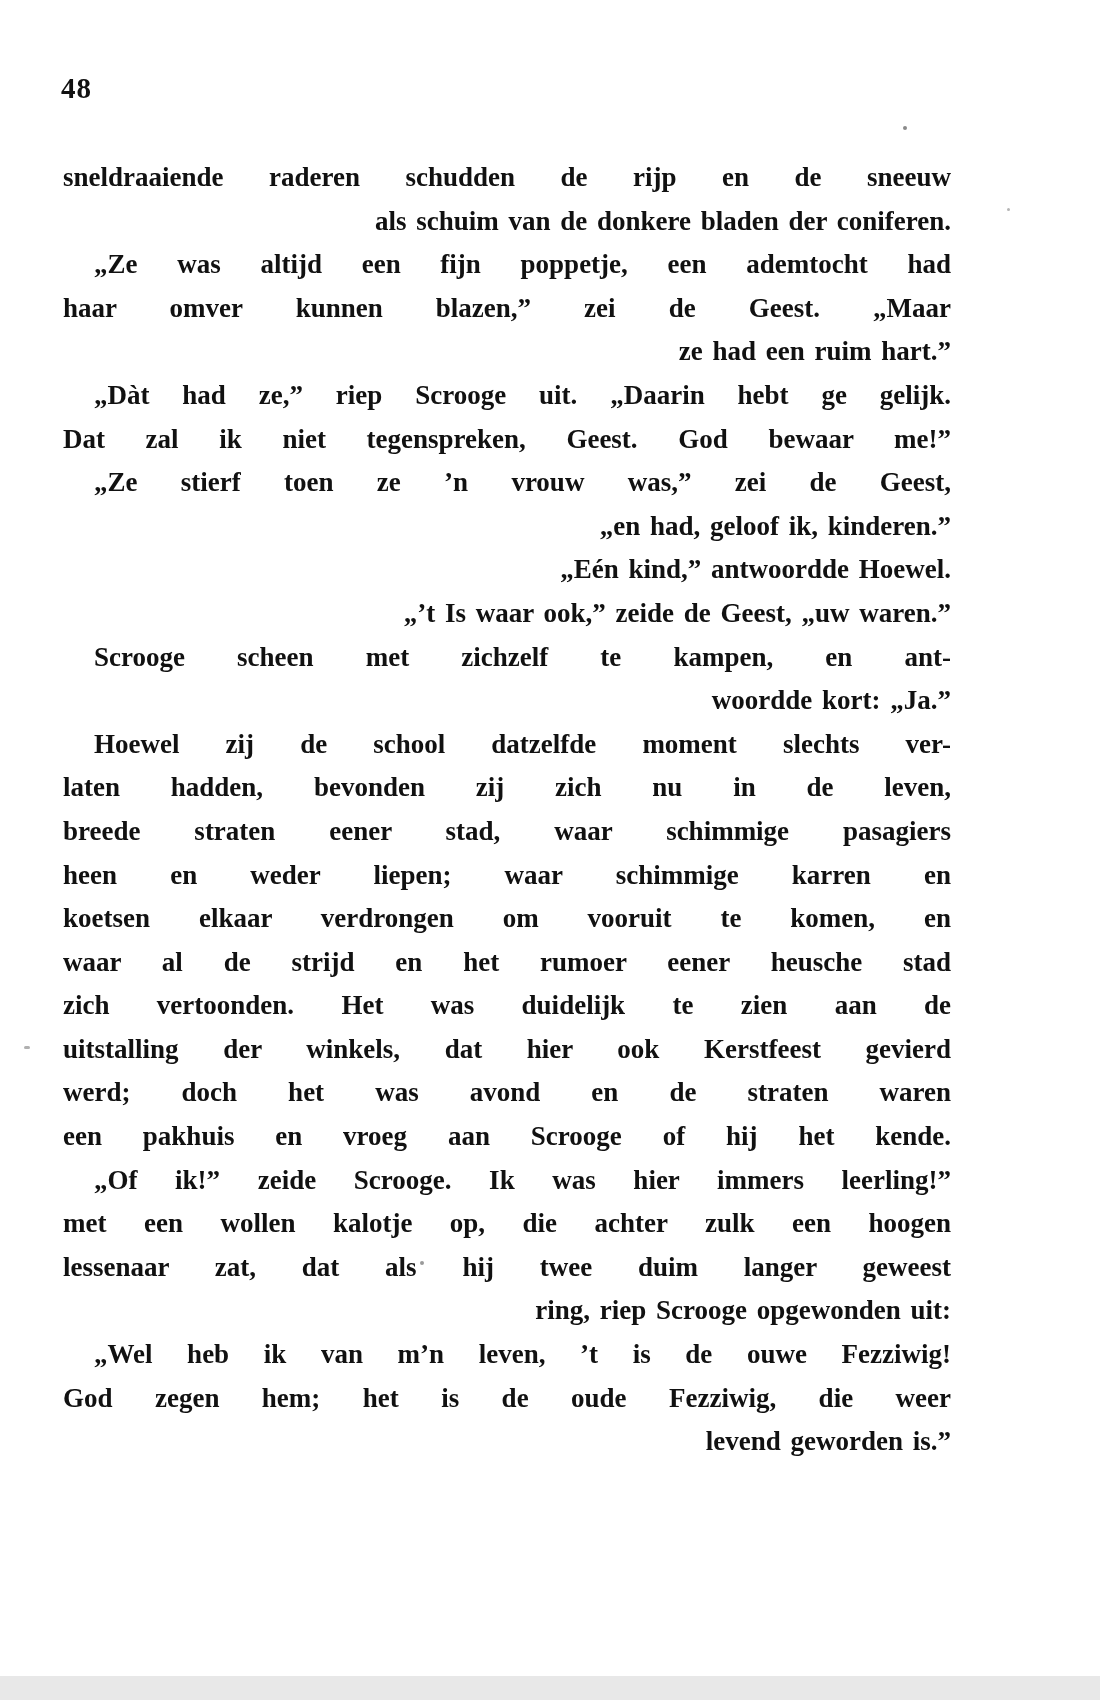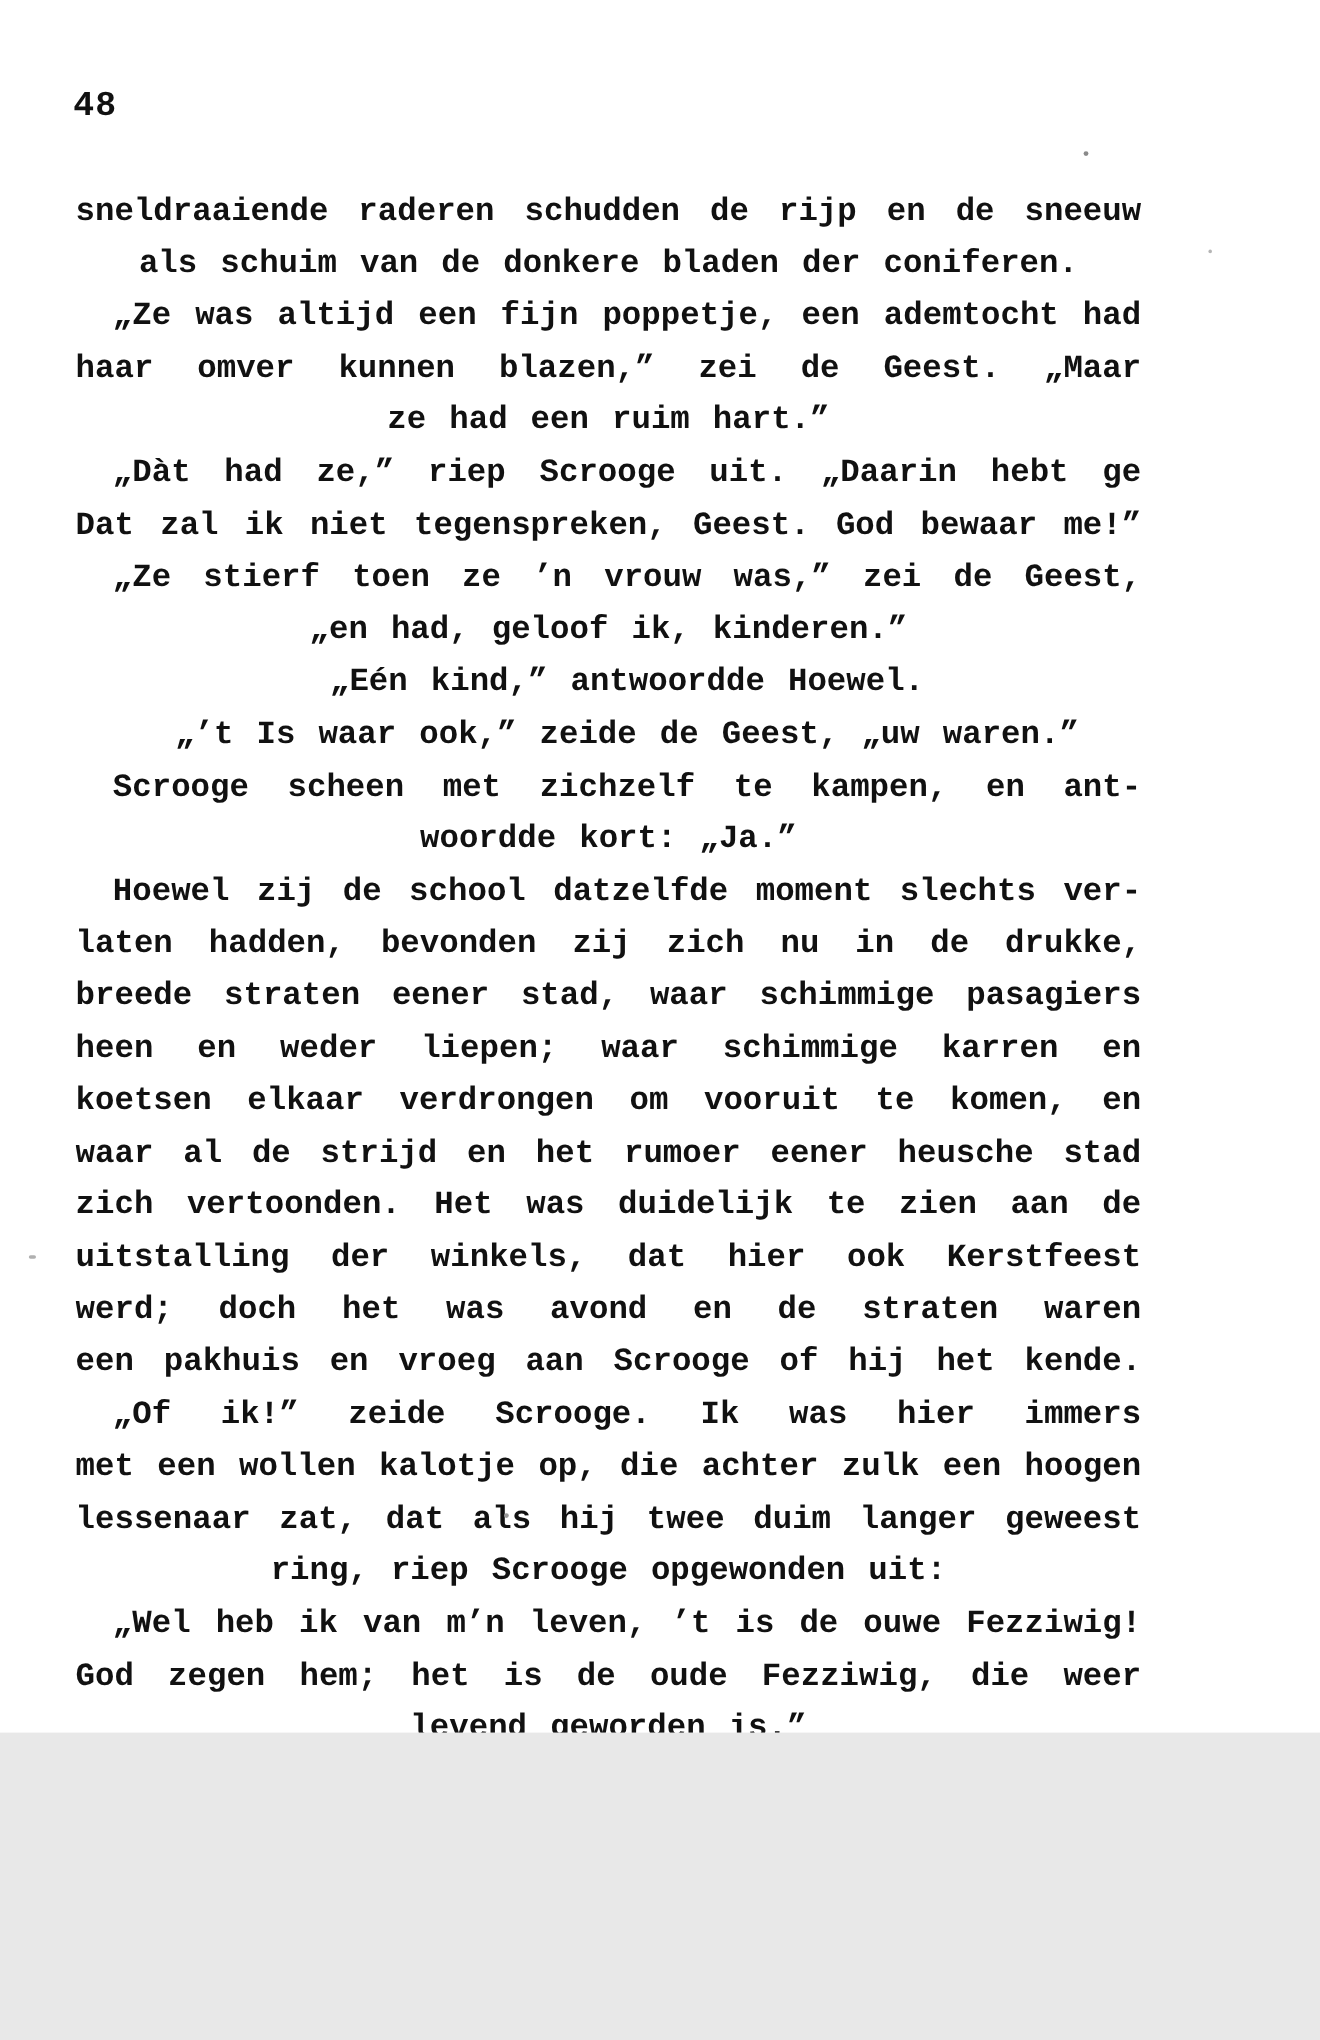--- a/index.html
+++ b/index.html
@@ -3,25 +3,25 @@
 <meta charset="utf-8">
 <style>
   html, body {
     margin: 0;
     padding: 0;
     background: #e8e8e8;
   }
   .page {
     position: relative;
     width: 1100px;
-    height: 1444px;
+    height: 1676px;
     margin: 0 auto;
     background: #ffffff;
     color: #111111;
-    font-family: Liberation Mono, monospace;
+    font-family: Liberation Serif, serif;
     overflow: hidden;
   }
   .page-number {
     position: absolute;
     left: 61px;
     top: 72px;
     font-size: 29px;
     font-weight: 700;
     letter-spacing: 1px;
   }
@@ -31,21 +31,21 @@
     top: 156px;
     width: 888px;
   }
   .line {
     font-size: 27px;
     font-weight: 700;
     line-height: 43.6px;
     height: 43.6px;
     overflow: hidden;
     word-spacing: 3px;
-    text-align: center;
+    text-align: right;
     white-space: normal;
   }
   .line.just {
     text-align: justify;
     text-align-last: justify;
   }
   .line.ind {
     text-indent: 31px;
   }
   .speck {
@@ -72,21 +72,21 @@
     <div class="line">ze had een ruim hart.”</div>
     <div class="line ind just">„Dàt had ze,” riep Scrooge uit. „Daarin hebt ge gelijk.</div>
     <div class="line just">Dat zal ik niet tegenspreken, Geest. God bewaar me!”</div>
     <div class="line ind just">„Ze stierf toen ze ’n vrouw was,” zei de Geest,</div>
     <div class="line">„en had, geloof ik, kinderen.”</div>
     <div class="line ind">„Eén kind,” antwoordde Hoewel.</div>
     <div class="line ind">„’t Is waar ook,” zeide de Geest, „uw waren.”</div>
     <div class="line ind just">Scrooge scheen met zichzelf te kampen, en ant-</div>
     <div class="line">woordde kort: „Ja.”</div>
     <div class="line ind just">Hoewel zij de school datzelfde moment slechts ver-</div>
-    <div class="line just">laten hadden, bevonden zij zich nu in de drukke,</div>
+    <div class="line just">laten hadden, bevonden zij zich nu in de leven,</div>
     <div class="line just">breede straten eener stad, waar schimmige pasagiers</div>
     <div class="line just">heen en weder liepen; waar schimmige karren en</div>
     <div class="line just">koetsen elkaar verdrongen om vooruit te komen, en</div>
     <div class="line just">waar al de strijd en het rumoer eener heusche stad</div>
     <div class="line just">zich vertoonden. Het was duidelijk te zien aan de</div>
     <div class="line just">uitstalling der winkels, dat hier ook Kerstfeest gevierd</div>
     <div class="line just">werd; doch het was avond en de straten waren</div>
     <div class="line just">een pakhuis en vroeg aan Scrooge of hij het kende.</div>
     <div class="line ind just">„Of ik!” zeide Scrooge. Ik was hier immers leerling!”</div>
     <div class="line just">met een wollen kalotje op, die achter zulk een hoogen</div>

